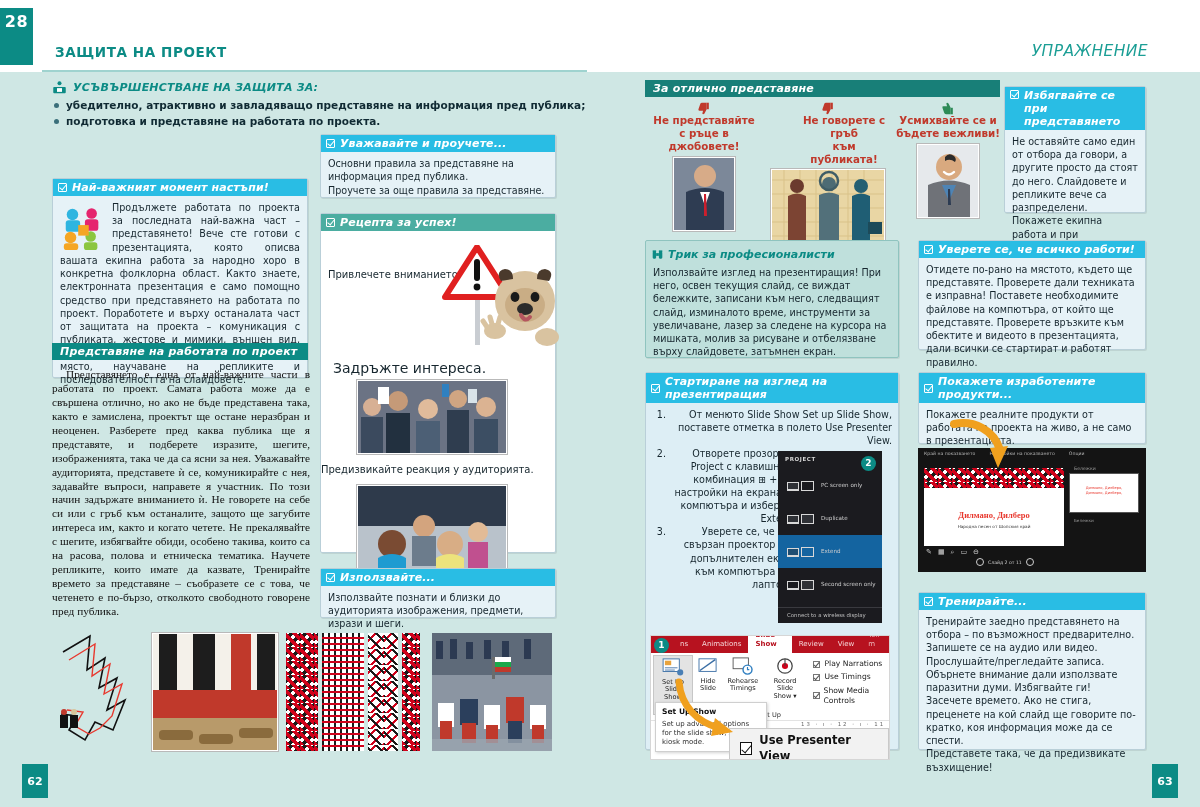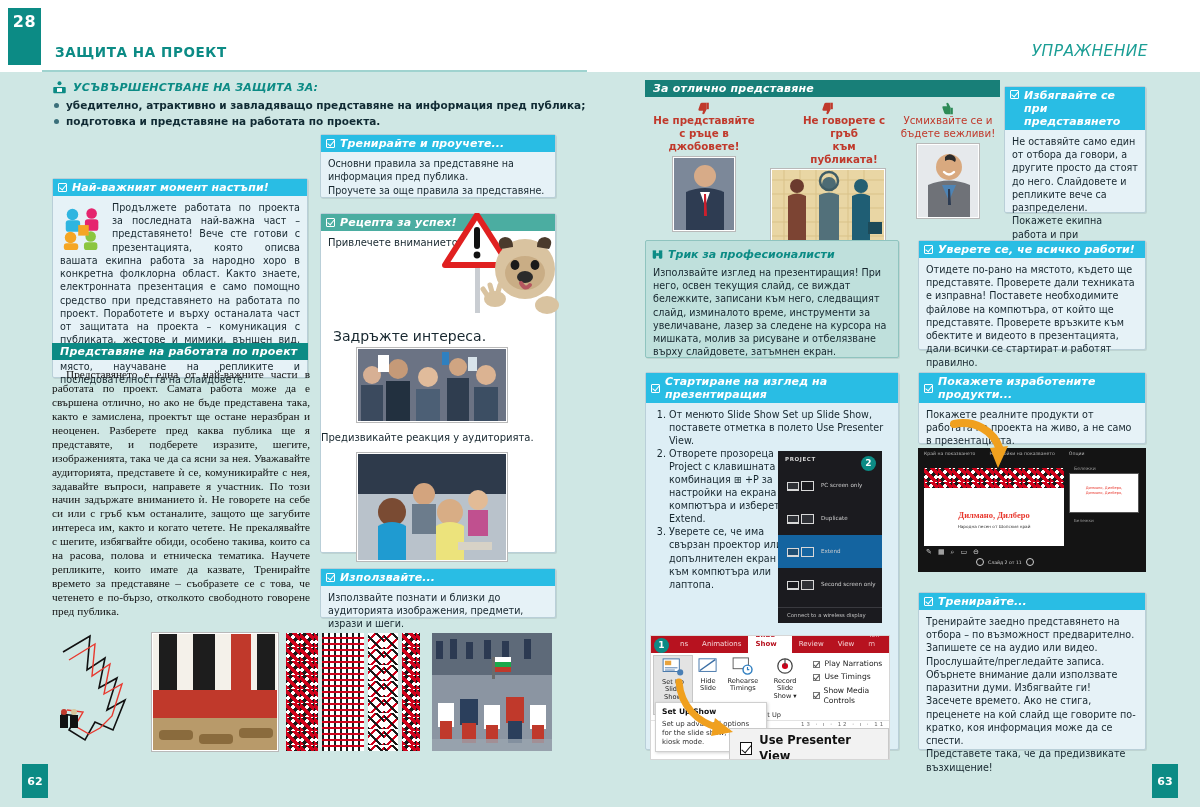--- a/index.html
+++ b/index.html
@@ -12,21 +12,21 @@
   .page { position: relative; width: 1200px; height: 807px; background: #ffffff; }
 
   
   .tint-left  { position: absolute; left: 0;   top: 72px; width: 600px; height: 735px; background: #cfe7e4; }
   .tint-right { position: absolute; left: 600px; top: 72px; width: 600px; height: 735px; background: #cfe7e4; }
   .white-top-l { position: absolute; left: 0; top: 0; width: 600px; height: 72px; background:#fff; }
   .white-top-r { position: absolute; left: 600px; top: 0; width: 600px; height: 72px; background:#fff; }
 
   
   .chapter-tab {
-    position: absolute; left: 8px; top: 8px; width: 33px; height: 57px;
+    position: absolute; left: 0; top: 8px; width: 33px; height: 57px;
     background: #0c8b85; color: #ffffff;
     font-size: 16px; font-weight: bold; display: flex;
     align-items: flex-start; justify-content: center; padding-top: 4px;
     letter-spacing: .5px;
   }
   .folio {
     position: absolute; width: 26px; height: 34px; background: #0c8b85;
     color: #ffffff; font-size: 11px; font-weight: bold;
     display: flex; align-items: center; justify-content: center;
   }
@@ -100,21 +100,21 @@
     font-size: 11.3px; line-height: 1.235; color: #111; text-align: justify;
   }
   .body-col p { text-indent: 14px; }
 
   
   .ph { position: absolute; overflow: hidden; background:#ccc; }
   .ph-bd { border: 1px solid #ffffff; box-shadow: 0 0 0 1px #b9b9b9; }
 
   
   .steps { font-size: 9.6px; line-height: 1.36; color:#16262e; }
-  .steps li { margin-bottom: 0px; }
+  .steps li { margin-bottom: 0px; text-align: right; }
   .steps ol { padding-left: 16px; }
 
   
   .proj { position:absolute; background:#1b1b1f; color:#d8d8d8; }
   .proj-title { font-size: 5.5px; letter-spacing:.6px; color:#d7d7d7; padding:5px 0 0 7px; font-weight:bold;}
   .proj-row { display:flex; align-items:center; gap:7px; height:33px; padding-left:9px; font-size:5.6px; color:#cfcfcf;}
   .proj-row.sel { background:#1464a0; }
   .proj-foot { font-size:5.4px; color:#bfbfbf; padding:4px 0 0 9px; border-top:1px solid #3a3a3f; }
   .mon { position:relative; display:flex; align-items:flex-end; gap:2px; }
   .lap { width:12px; height:9px; border:1px solid #d8d8d8; border-bottom-width:2px; }
@@ -348,34 +348,34 @@
          <rect x="98" y="72" width="16" height="24" fill="#ffffff"></rect>
           <rect x="100" y="92" width="12" height="18" fill="#c0392b"></rect>
         </g>
       <rect y="106" width="120" height="12" fill="#9aa5b0" opacity=".8"></rect>
     </svg>
   </div>
 
   <div class="card" style="left:320px; top:134px; width:236px; height:64px;">
     <div class="card-title">
       <span class="chk"></span>
-      <span>Тренирайте и проучете...</span>
+      <span>Уважавайте и проучете...</span>
     </div>
     <div class="card-body">
       <p>Основни правила за представяне на информация пред публика.</p>
       <p>Проучете за още правила за представяне.</p>
     </div>
   </div>
 
   <div class="card" style="left:320px; top:213px; width:236px; height:340px; background:#ffffff;">
     <div class="card-title green">
       <span class="chk"></span>
       <span>Рецепта за успех!</span>
     </div>
-    <div class="card-body" style="position:relative;height:320px;">
+    <div class="card-body" style="position:relative;height:320px;margin-top:32px;">
       <p style="font-size:10px;">Привлечете вниманието</p>
 
       <div style="position:absolute; right:-4px; top:-18px; width:130px; height:110px;">
         <svg viewBox="0 0 130 110" width="130" height="110">
           <rect x="46" y="34" width="5" height="66" fill="#c9cdd2"></rect>
           <polygon points="30,2 62,52 -2,52" fill="#ffffff" stroke="#e02020" stroke-width="6" stroke-linejoin="round" transform="translate(18,0)"></polygon>
           <rect x="45" y="14" width="6" height="22" rx="3" fill="#111"></rect>
             <circle cx="48" cy="42" r="3.4" fill="#111"></circle>
           <ellipse cx="96" cy="56" rx="30" ry="30" fill="#d9c3a0"></ellipse>
           <ellipse cx="96" cy="60" rx="20" ry="17" fill="#c9ad85"></ellipse>
@@ -502,21 +502,21 @@
     </div>
   </div>
 
   <div style="position:absolute; left:893px; top:100px; width:110px; text-align:center;">
     <div style="height:14px;">
       <svg viewBox="0 0 18 18" width="13" height="13">
           <path d="M12 17 h3 v-9 h-3 z" fill="#2e8b57"></path>
           <path d="M12 8 l-3 -6 q-2 -2 -3 0 l1 4 h-5 q-2 0 -1.4 2 l2.4 7 q.5 2 2.6 2 h6.4 z" fill="#2e8b57"></path>
         </svg>
     </div>
-    <div style="font-size:10.3px;font-weight:normal;color:#c0392b;line-height:1.25;">
+    <div style="font-size:10.3px;font-weight:bold;color:#c0392b;line-height:1.25;">
       <div>Усмихвайте се и</div>
       <div>бъдете вежливи!</div>
     </div>
     <div class="ph ph-bd photo-man2" style="position:relative; margin:4px auto 0; left:0; top:0; width:62px; height:74px;">
       <svg viewBox="0 0 62 74" width="62" height="74" style="display:block">
         <rect width="62" height="74" fill="#e6e9ec"></rect>
         <circle cx="31" cy="22" r="13" fill="#d9a97f"></circle>
         <path d="M27 12 q4 -5 9 -1 q3 3 1 6 q-5 -4 -10 -1 z" fill="#2b2b2b"></path>
         <path d="M26 27 q5 5 10 0" stroke="#ffffff" stroke-width="2.4" fill="none" stroke-linecap="round"></path>
         <path d="M10 40 q21 -9 42 0 v34 h-42 z" fill="#6f7278"></path>

